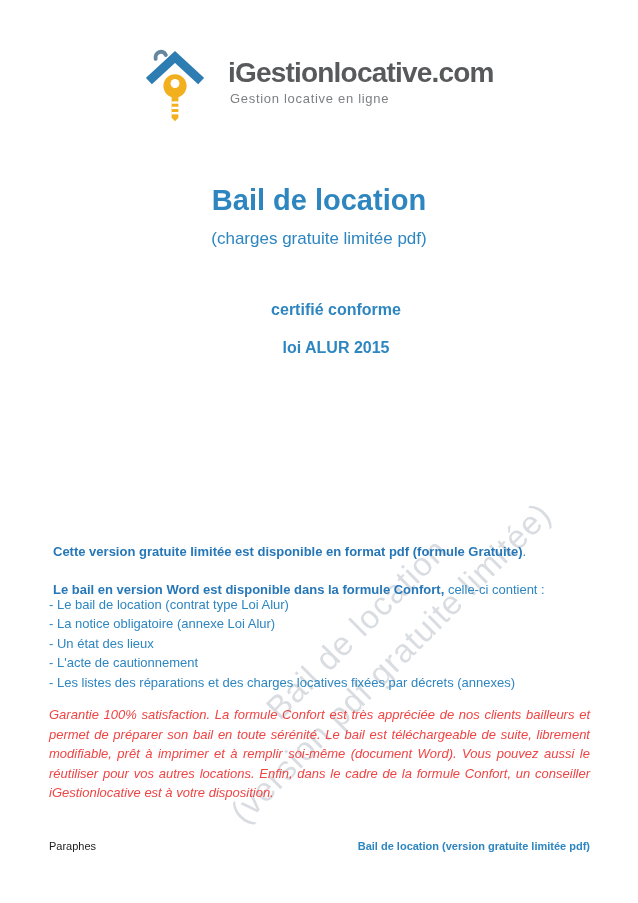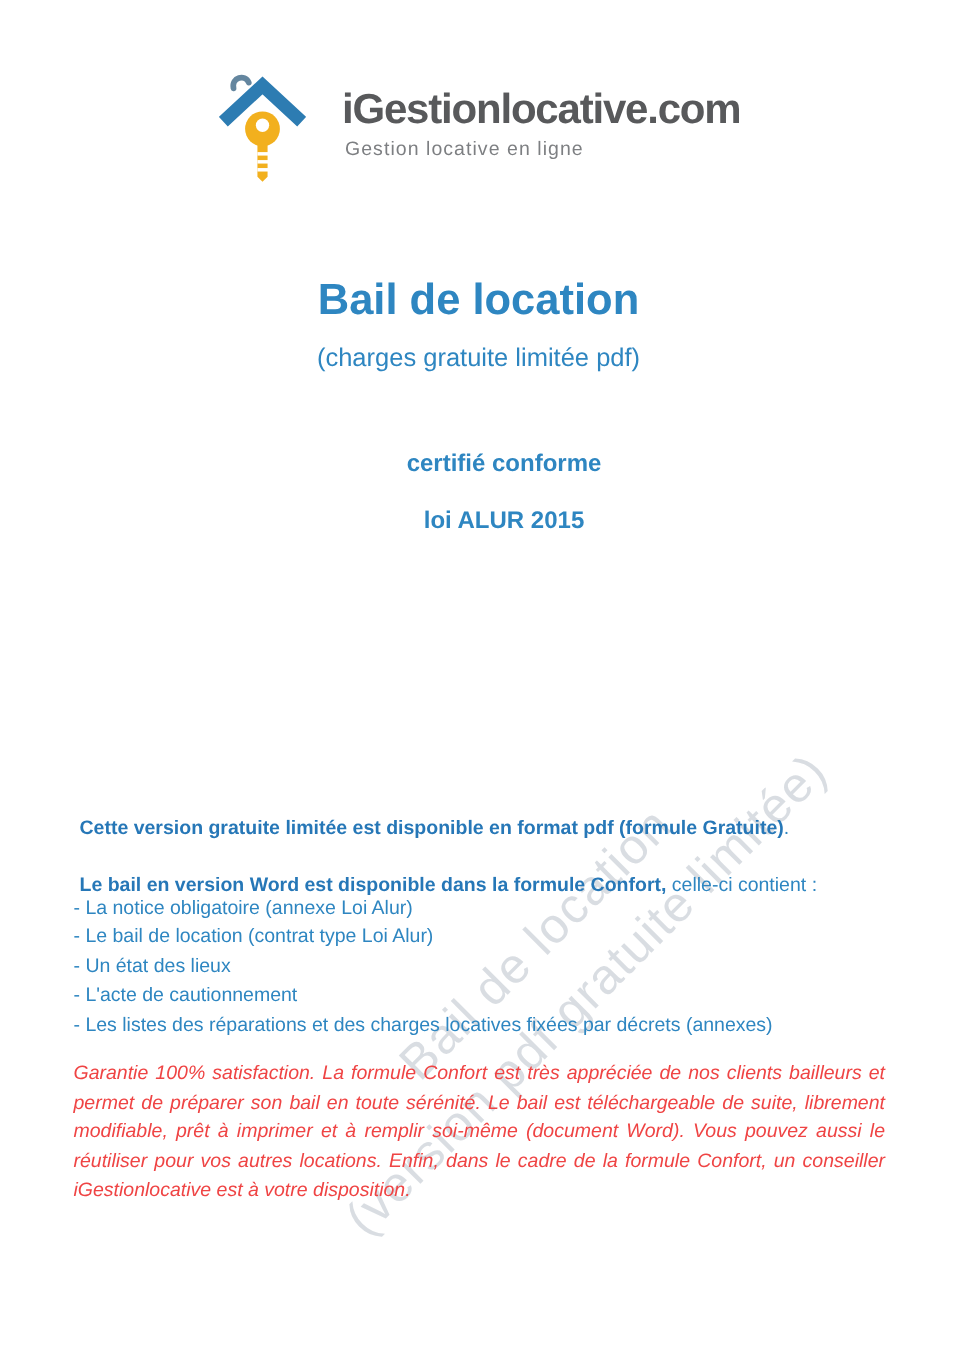--- a/index.html
+++ b/index.html
@@ -96,24 +96,28 @@
       <div class="badge">certifié conforme</div>
       <div class="badge">loi ALUR 2015</div>
     </div>
 
 
     <p id="free-line" class="line"><b>Cette version gratuite limitée est disponible en format pdf (formule Gratuite)</b><span>.</span></p>
 
     <p id="word-line" class="line"><b>Le bail en version Word est disponible dans la formule Confort,</b><span> celle-ci contient :</span></p>
 
     <div class="list">
+      <div class="list-item">- Le bail de location (contrat type Loi Alur)</div>
       <div class="list-item">- La notice obligatoire (annexe Loi Alur)</div>
-      <div class="list-item">- Le bail de location (contrat type Loi Alur)</div>
       <div class="list-item">- Un état des lieux</div>
       <div class="list-item">- L'acte de cautionnement</div>
       <div class="list-item">- Les listes des réparations et des charges locatives fixées par décrets (annexes)</div>
     </div>
 
     <p id="guarantee" class="para orange">Garantie 100% satisfaction. La formule Confort est très appréciée de nos clients bailleurs et permet de préparer son bail en toute sérénité. Le bail est téléchargeable de suite, librement modifiable, prêt à imprimer et à remplir soi-même (document Word). Vous pouvez aussi le réutiliser pour vos autres locations. Enfin, dans le cadre de la formule Confort, un conseiller iGestionlocative est à votre disposition.</p>
 
+    <div class="footer">
+      <span class="footer-left">Paraphes</span>
+      <span class="footer-right">Bail de location (version gratuite limitée pdf)</span>
+    </div>
 
   </div>
 </div>
 
 </body></html>

